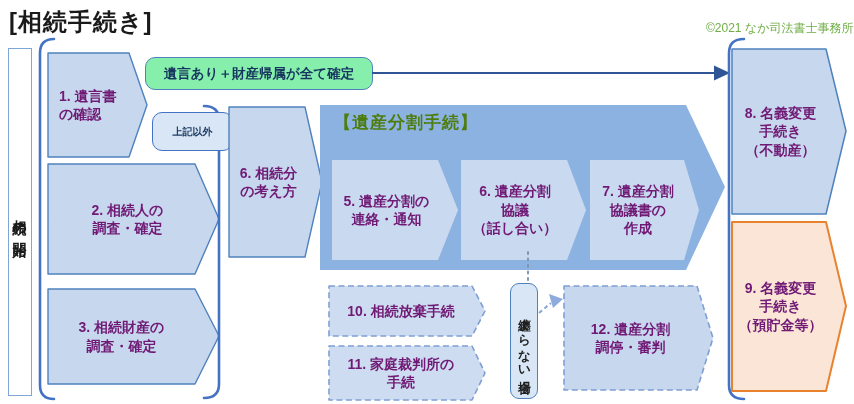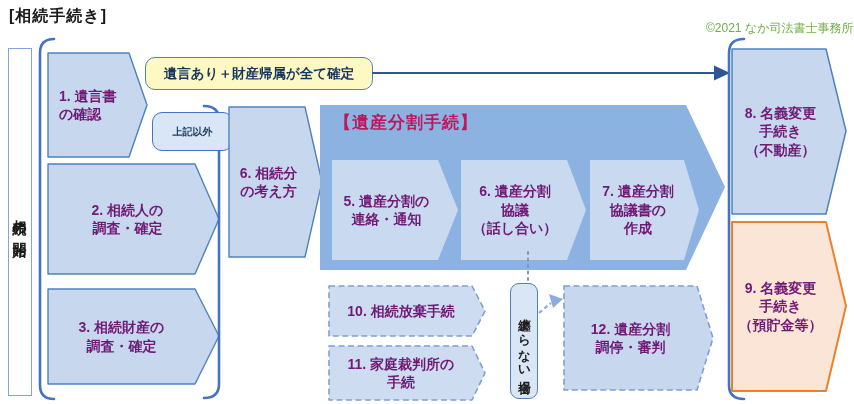--- a/index.html
+++ b/index.html
@@ -1,38 +1,38 @@
 <!DOCTYPE html>
 <html><head>
 <meta charset="utf-8">
 <style>
   html,body{margin:0;padding:0;background:#fff;}
   .stage{
     position:relative;width:854px;height:404px;background:#fff;overflow:hidden;
     font-family:"Liberation Sans","DejaVu Sans",sans-serif;
   }
   .abs{position:absolute;}
-  .title{left:9px;top:6px;font-size:16px;font-weight:bold;color:#1a1a1a;letter-spacing:1px;}
+  .title{left:9px;top:6px;font-size:24px;font-weight:bold;color:#1a1a1a;letter-spacing:1px;}
   .copyright{left:706px;top:20px;font-size:12px;color:#70AD47;}
   
   .node{position:absolute;}
   .node svg{position:absolute;left:0;top:0;width:100%;height:100%;display:block;}
   .node .txt{
     position:absolute;inset:0;display:flex;align-items:center;justify-content:center;
     text-align:center;white-space:pre-line;font-weight:bold;color:#701a75;
     font-size:14px;line-height:1.32;
   }
   .node .txt.left{justify-content:flex-start;text-align:left;}
   .ctitle{
-    position:absolute;left:334px;top:111px;font-size:17px;font-weight:bold;color:#be185d;
+    position:absolute;left:334px;top:111px;font-size:17px;font-weight:bold;color:#4d7c0f;
     letter-spacing:1px;white-space:pre;
   }
   .pill{
     position:absolute;display:flex;align-items:center;justify-content:center;
-    font-weight:bold;color:#17375E;background:#fef9c3;border:1.6px solid #4F81BD;
+    font-weight:bold;color:#17375E;background:#86efac;border:1.6px solid #4F81BD;
     border-radius:10px;box-sizing:border-box;text-align:center;
   }
   .pill-will{left:145px;top:57px;width:228px;height:33px;font-size:13.5px;}
   .pill-other{left:152px;top:112px;width:81px;height:39px;font-size:10px;background:#D9E6F5;border-color:#4472C4;}
   .pill-unsettled{
     left:510px;top:283px;width:28px;height:116px;font-size:12.5px;color:#1f1f1f;
     background:#D9E6F5;border-radius:9px;
     writing-mode:vertical-rl;text-orientation:upright;letter-spacing:1px;
   }
   .vstart{

